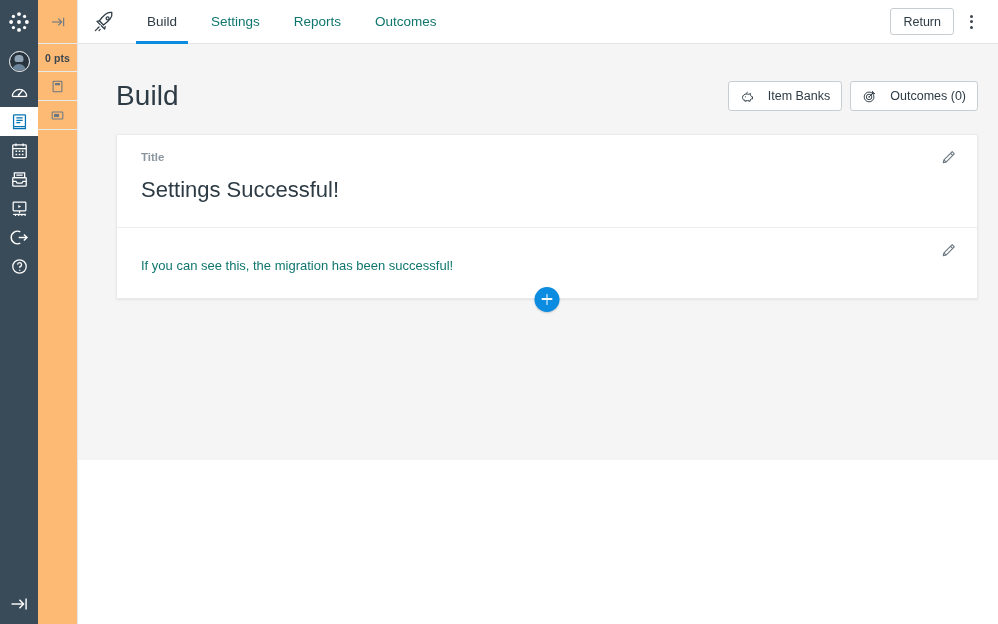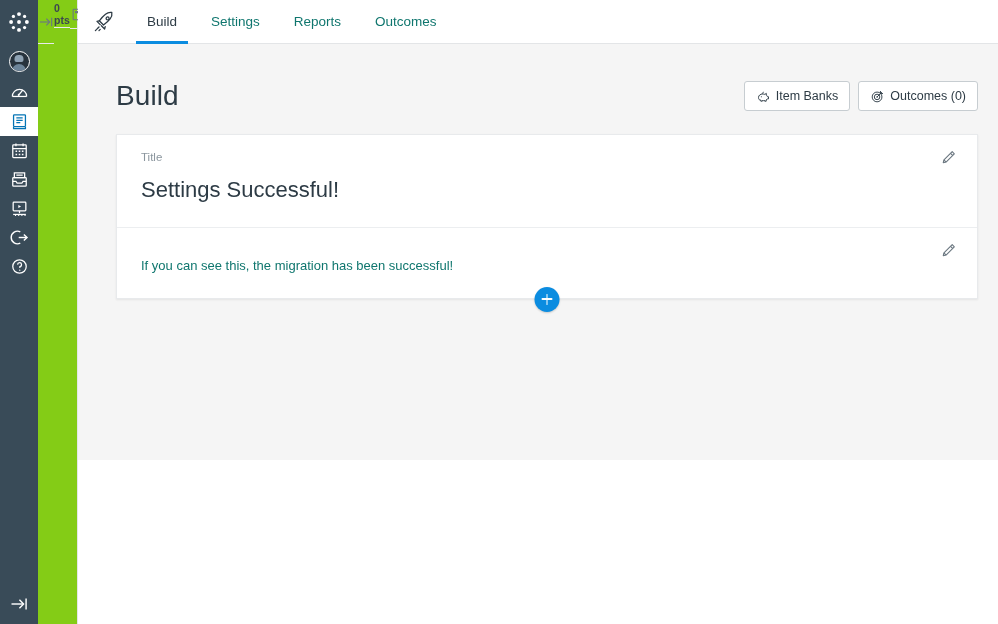--- a/index.html
+++ b/index.html
@@ -48,23 +48,23 @@
     transform: translateX(-50%);
     width: 14px; height: 9px; border-radius: 7px 7px 0 0;
     background: #6c8499;
   }
   .gn-bottom { position: absolute; bottom: 10px; left: 0; width: 38px;
     display: flex; align-items: center; justify-content: center; color: #ffffff; }
 
   
   .quiz-nav {
     width: 40px; min-width: 40px; height: 624px;
-    background: #84cc16;
+    background: #fdba74;
     border-right: 1px solid #e4e6e9;
-    display: flex; flex-direction: row; align-items: stretch;
+    display: flex; flex-direction: column; align-items: stretch;
   }
   .qn-cell {
     height: 29px; border-bottom: 1px solid #e8eaec;
     display: flex; align-items: center; justify-content: center;
     color: #6b7780;
   }
   .qn-cell.first { height: 44px; border-bottom: 1px solid #e8eaec; }
   .qn-pts {
     height: 28px; border-bottom: 1px solid #e8eaec;
     display: flex; align-items: center; justify-content: center;
@@ -109,36 +109,36 @@
   .content { flex: 1; overflow: hidden; padding: 0 20px; }
   .page-head {
     display: flex; align-items: center; justify-content: space-between;
     padding: 36px 0 22px 0; max-width: 882px; margin-left: 18px;
   }
   .page-title { font-size: 28px; font-weight: normal; color: #2d3b45; letter-spacing: .1px; }
   .head-actions { display: flex; gap: 8px; }
   .btn-outline {
     height: 30px; padding: 0 11px;
     background: #ffffff; border: 1px solid #c7cdd1; border-radius: 3px;
-    display: flex; align-items: center; gap: 5px;
+    display: flex; align-items: center; gap: 13px;
     font-size: 12.5px; color: #2d3b45; cursor: pointer;
     font-family: "Liberation Sans", sans-serif;
   }
 
   .card {
     max-width: 882px; margin-left: 18px;
     background: #ffffff;
     border: 1px solid #e8eaec;
     box-shadow: 0 1px 2px rgba(0,0,0,.07);
     position: relative;
   }
   .card-section { position: relative; padding: 16px 24px 22px 24px; }
   .card-section + .card-section { border-top: 1px solid #eceef0; }
   .field-label {
-    font-size: 11.5px; color: #8b969e; margin-bottom: 14px; font-weight: normal;
+    font-size: 11.5px; color: #8b969e; margin-bottom: 14px; font-weight: bold;
   }
   .field-title {
     font-size: 22px; color: #2d3b45; font-weight: normal; line-height: 1.2;
     padding-bottom: 2px;
   }
   .field-text { font-size: 13px; color: #0f766e; line-height: 1.5; padding-top: 12px; }
   .edit-pencil {
     position: absolute; top: 14px; right: 20px;
     width: 18px; height: 18px; cursor: pointer;
   }
@@ -302,20 +302,28 @@
             <span>Settings</span>
           </div>
           <div class="tab">
             <span>Reports</span>
           </div>
           <div class="tab">
             <span>Outcomes</span>
           </div>
         </nav>
       </div>
+      <div class="topbar-right">
+        <button class="btn-return">Return</button>
+        <div class="kebab">
+          <i></i>
+          <i></i>
+          <i></i>
+        </div>
+      </div>
     </header>
 
     <div class="content">
 
       <div class="page-head">
         <h1 class="page-title">Build</h1>
         <div class="head-actions">
 
           <button class="btn-outline">
             <svg width="15" height="15" viewBox="0 0 24 24" fill="none" stroke="#2d3b45" stroke-width="1.5" stroke-linejoin="round" aria-hidden="true">

